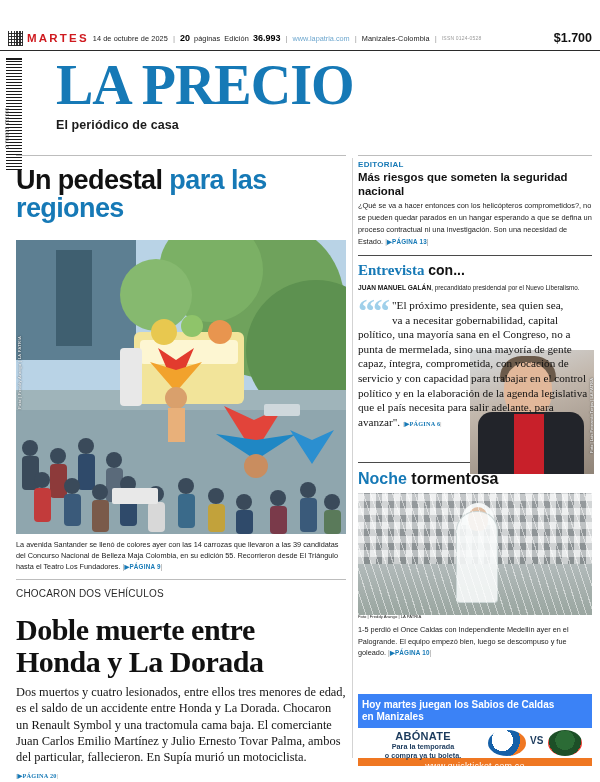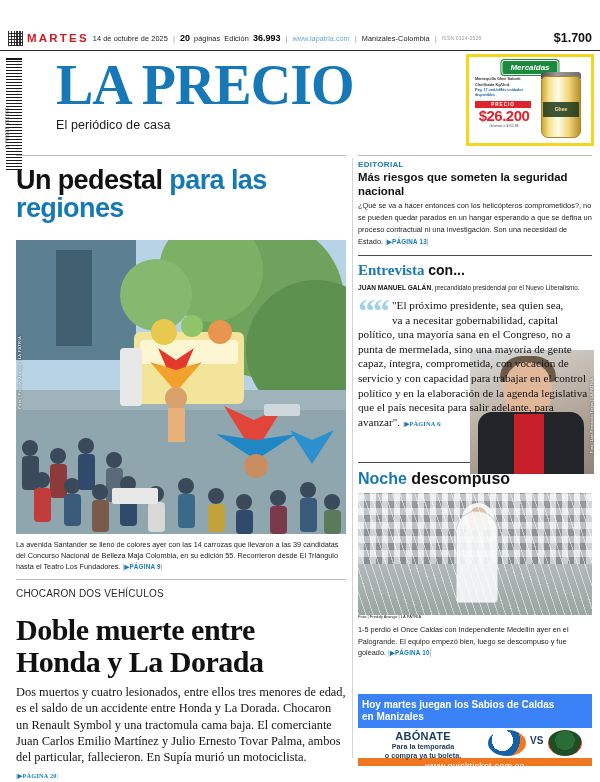--- a/index.html
+++ b/index.html
@@ -49,21 +49,21 @@
     transform: rotate(180deg); letter-spacing:.3px; white-space:nowrap;
   }
 
   
   .masthead { position:absolute; left:56px; top:58px; width:300px; }
   .logo {
     font-family:"Liberation Serif", serif; font-weight:bold;
     font-size:56px; line-height:.98; color:#1679b6; letter-spacing:-1px;
   }
   .tagline {
-    font-size:12.5px; font-weight:normal; color:#1b1b1b; margin-top:5px; letter-spacing:.1px;
+    font-size:12.5px; font-weight:bold; color:#1b1b1b; margin-top:5px; letter-spacing:.1px;
   }
 
   
   .ad-merc {
     position:absolute; left:466px; top:54px; width:128px; height:92px;
     background:#ffffff; border:3px solid #f4d61c; overflow:hidden;
   }
   .merc-logo {
     position:absolute; left:50%; top:3px; transform:translateX(-50%);
     background:#1c8a3c; color:#fff; font-size:8px; font-weight:bold;
@@ -298,33 +298,20 @@
   <div class="rule-top"></div>
 
   <div class="barcode"></div>
   <div class="barcode-label">7 709998 720000</div>
 
   <div class="masthead">
     <div class="logo">LA PRECIO</div>
     <div class="tagline">El periódico de casa</div>
   </div>
 
-  <div class="ad-merc">
-    <div class="merc-logo">Mercaldas</div>
-    <div class="merc-desc">
-      <b>Mantequilla Ghee Saborit Clarificada Kg/Und.</b>
-      <div class="merc-blue">Pag. 17 und.\nMás unidades disponibles</div>
-    </div>
-    <div class="merc-precio">PRECIO</div>
-    <div class="merc-price">$26.200</div>
-    <div class="merc-unit">Gramos a $ 62,38</div>
-    <div class="merc-lid"></div>
-    <div class="merc-jar"></div>
-    <div class="merc-band">Ghee</div>
-  </div>
 
   <div class="vdivider"></div>
 
   <div class="col-left">
 
     <div class="hr-thin"></div>
 
     <h1 class="head-main">
       <span>Un pedestal</span>
       <span class="blue">para las regiones</span>
@@ -467,21 +454,21 @@
           <span class="bar">|</span><span class="tri">▶</span><span>PÁGINA</span>
           <span>6</span><span class="bar">|</span>
         </span>
       </div>
     </div>
 
     <div class="hr-dark" style="margin-top:4px"></div>
 
     <h3 class="head-noche">
       <span class="blue">Noche</span>
-      <span>descompuso</span>
+      <span>tormentosa</span>
     </h3>
 
     <div class="photo-rain">
       <div class="rain-seats"></div>
       <div class="rain-hood"></div>
       <div class="rain-head"></div>
       <div class="rain-person"></div>
       <div class="rain-drops"></div>
     </div>
     <div class="rain-credit" style="position:relative">Foto | Freddy Arango | LA PATRIA</div>

